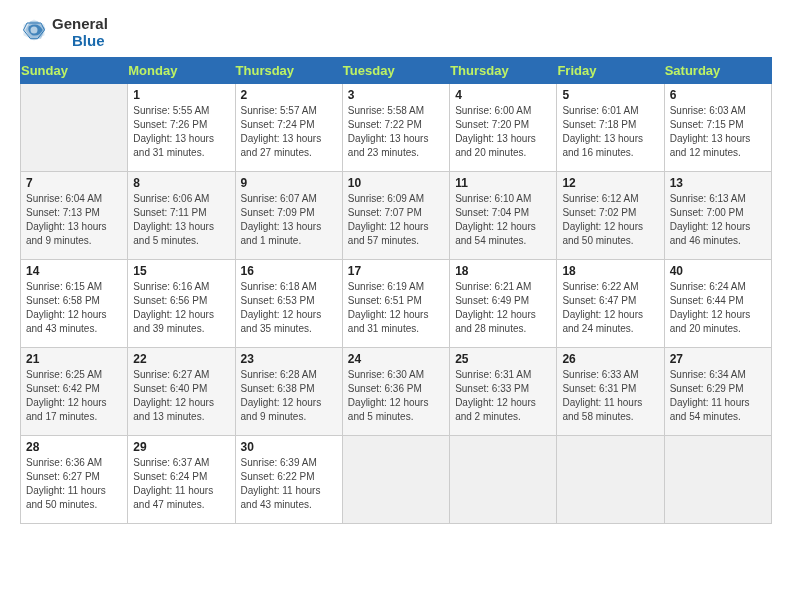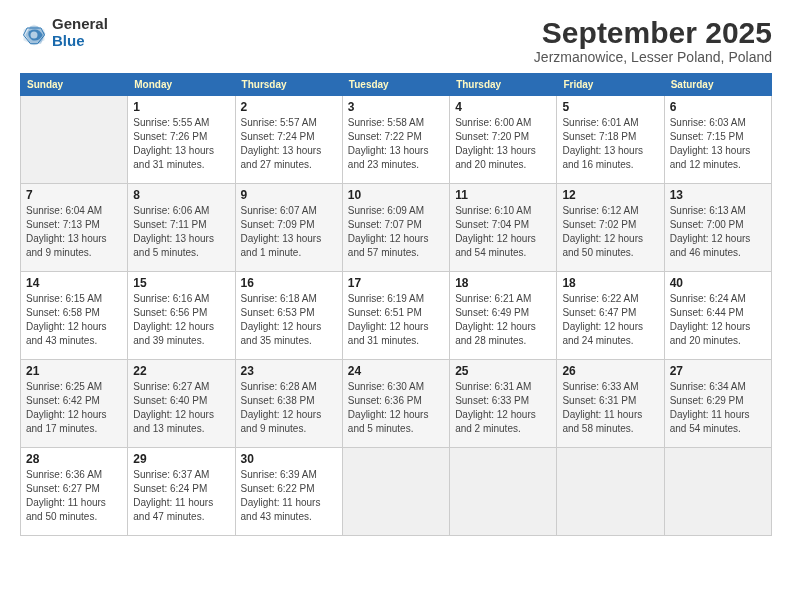--- a/index.html
+++ b/index.html
@@ -16,37 +16,38 @@
       padding: 16px 20px 10px 20px;
     }
     .header {
       display: flex;
       align-items: flex-start;
       justify-content: space-between;
       margin-bottom: 8px;
     }
     .logo {
       display: flex;
-      align-items: flex-end;
+      align-items: flex-start;
       gap: 4px;
     }
     .logo-text {
       display: flex;
       flex-direction: column;
       line-height: 1.1;
     }
     .logo-general {
       font-size: 15px;
       font-weight: bold;
       color: #333;
     }
     .logo-blue {
       font-size: 15px;
       font-weight: bold;
       color: #1a6aad;
+      margin-left: 20px;
     }
     .logo-icon {
       width: 28px;
       height: 28px;
     }
     .title-block {
       text-align: right;
     }
     .month-title {
       font-size: 30px;
@@ -58,24 +59,24 @@
       font-size: 14px;
       color: #555;
     }
     .calendar {
       width: 100%;
       border-collapse: collapse;
       table-layout: fixed;
     }
     .calendar thead th {
       background: #2a6db5;
-      color: #fef9c3;
+      color: #bef264;
       text-align: left;
-      padding: 5px 6px;
-      font-size: 10px;
+      padding: 5px 0;
+      font-size: 13px;
       font-weight: bold;
       border: 1px solid #2a6db5;
     }
     .calendar tbody td {
       border: 1px solid #ccc;
       vertical-align: top;
       padding: 4px 5px;
       font-size: 9.5px;
       color: #333;
       height: 88px;
@@ -116,24 +117,20 @@
         <polygon points="20,6 29,14 24,26 12,26 6,16 12,6" fill="#1a6aad" opacity="0.3"></polygon>
         <path d="M8 8 L24 8 L28 16 L20 26 L12 26 L4 16 Z" fill="none" stroke="#1a6aad" stroke-width="1"></path>
         <path d="M14 10 Q22 8 26 16 Q22 24 14 22 Q8 18 10 12 Z" fill="#1a6aad" opacity="0.7"></path>
         <circle cx="16" cy="16" r="4" fill="#fff" opacity="0.6"></circle>
       </svg>
       <div class="logo-text">
         <span class="logo-general">General</span>
         <span class="logo-blue">Blue</span>
       </div>
     </div>
-    <div class="title-block">
-      <div class="month-title">September 2025</div>
-      <div class="location">Jerzmanowice, Lesser Poland, Poland</div>
-    </div>
   </div>
 
   <table class="calendar">
     <thead>
       <tr>
         <th>Sunday</th>
         <th>Monday</th>
         <th>Thursday</th>
         <th>Tuesday</th>
         <th>Thursday</th>

